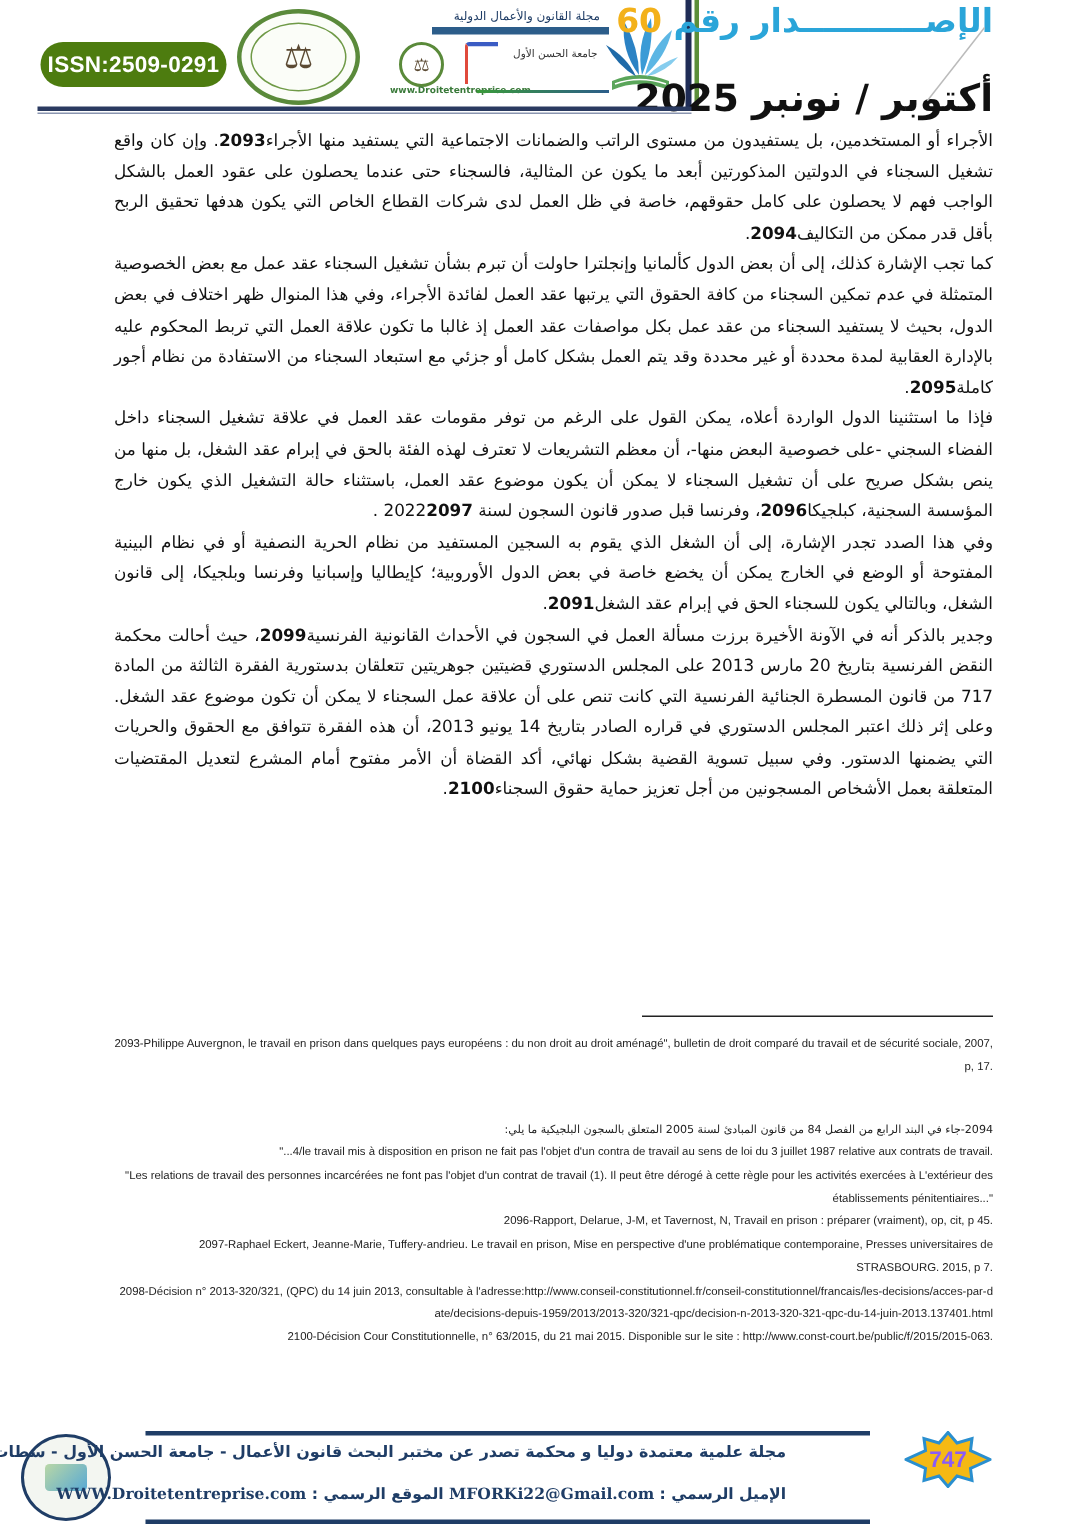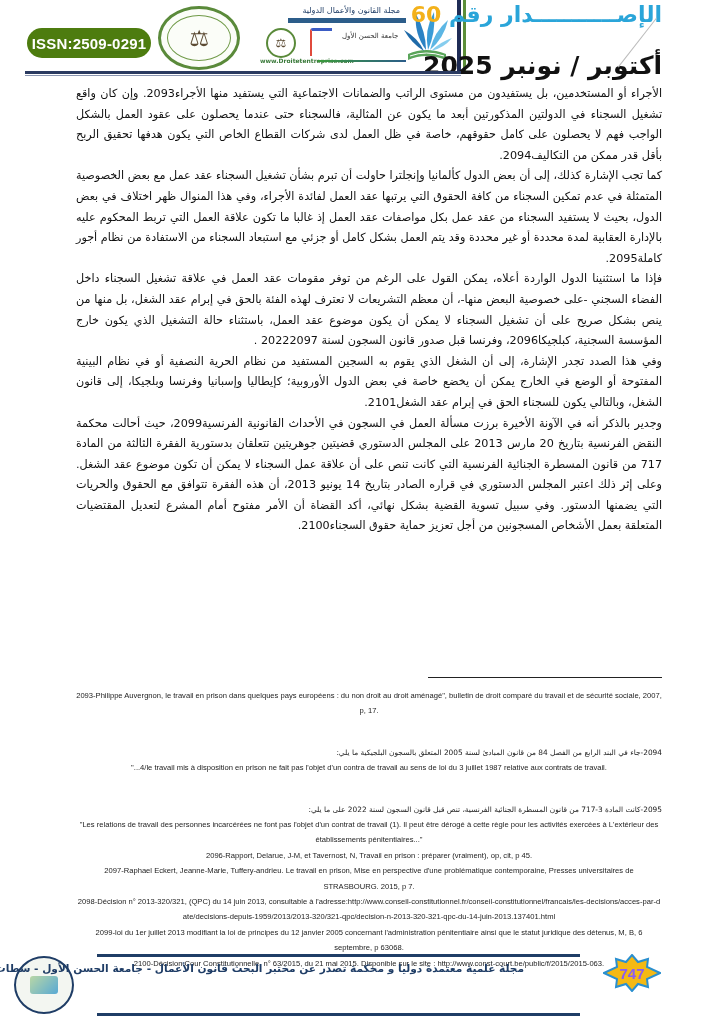--- a/index.html
+++ b/index.html
@@ -79,31 +79,31 @@
     position: absolute; left: 25px; top: 75px; width: 436px; height: 1px; background: #8a95b0;
   }
 
   
   .content {
     position: absolute; left: 76px; top: 84px; width: 586px;
     direction: rtl; text-align: justify;
     font-family: "DejaVu Sans", sans-serif; font-size: 11.2px; line-height: 20.6px; color: #111;
   }
   .content p { margin-bottom: 0; text-align-last: right; }
-  .content .fn { font-weight: normal; }
+  .content .fn { font-weight: bold; }
 
   
   .fn-rule {
     position: absolute; left: 428px; top: 677px; width: 234px; height: 1px; background: #222;
   }
   .footnotes {
     position: absolute; left: 76px; top: 688px; width: 586px;
     font-family: "Liberation Sans", sans-serif; font-size: 7.6px; line-height: 15.4px; color: #222;
   }
-  .footnotes .ltr { direction: ltr; text-align: center; }
+  .footnotes .ltr { direction: ltr; text-align: right; }
   .footnotes .rtl { direction: rtl; text-align: right; font-family: "DejaVu Sans", sans-serif; font-size: 7.4px; margin-top: 26px; }
   .footnotes .url { word-break: break-all; }
 
   
   .footer { position: absolute; left: 0; top: 944px; width: 668px; height: 80px; }
   .foot-logo {
     position: absolute; left: 14px; top: 12px; width: 60px; height: 58px;
     border: 2px solid #1f3d66; border-radius: 50%; background: #f3f6f1;
     display: flex; align-items: center; justify-content: center;
   }
@@ -184,46 +184,50 @@
   <p>
     <span>الأجراء أو المستخدمين، بل يستفيدون من مستوى الراتب والضمانات الاجتماعية التي يستفيد منها الأجراء</span><span class="fn">2093</span><span>. وإن كان واقع تشغيل السجناء في الدولتين المذكورتين أبعد ما يكون عن المثالية، فالسجناء حتى عندما يحصلون على عقود العمل بالشكل الواجب فهم لا يحصلون على كامل حقوقهم، خاصة في ظل العمل لدى شركات القطاع الخاص التي يكون هدفها تحقيق الربح بأقل قدر ممكن من التكاليف</span><span class="fn">2094</span><span>.</span>
   </p>
   <p>
     <span>كما تجب الإشارة كذلك، إلى أن بعض الدول كألمانيا وإنجلترا حاولت أن تبرم بشأن تشغيل السجناء عقد عمل مع بعض الخصوصية المتمثلة في عدم تمكين السجناء من كافة الحقوق التي يرتبها عقد العمل لفائدة الأجراء، وفي هذا المنوال ظهر اختلاف في بعض الدول، بحيث لا يستفيد السجناء من عقد عمل بكل مواصفات عقد العمل إذ غالبا ما تكون علاقة العمل التي تربط المحكوم عليه بالإدارة العقابية لمدة محددة أو غير محددة وقد يتم العمل بشكل كامل أو جزئي مع استبعاد السجناء من الاستفادة من نظام أجور كاملة</span><span class="fn">2095</span><span>.</span>
   </p>
   <p>
     <span>فإذا ما استثنينا الدول الواردة أعلاه، يمكن القول على الرغم من توفر مقومات عقد العمل في علاقة تشغيل السجناء داخل الفضاء السجني -على خصوصية البعض منها-، أن معظم التشريعات لا تعترف لهذه الفئة بالحق في إبرام عقد الشغل، بل منها من ينص بشكل صريح على أن تشغيل السجناء لا يمكن أن يكون موضوع عقد العمل، باستثناء حالة التشغيل الذي يكون خارج المؤسسة السجنية، كبلجيكا</span><span class="fn">2096</span><span>، وفرنسا قبل صدور قانون السجون لسنة 2022</span><span class="fn">2097</span><span> .</span>
   </p>
   <p>
-    <span>وفي هذا الصدد تجدر الإشارة، إلى أن الشغل الذي يقوم به السجين المستفيد من نظام الحرية النصفية أو في نظام البينية المفتوحة أو الوضع في الخارج يمكن أن يخضع خاصة في بعض الدول الأوروبية؛ كإيطاليا وإسبانيا وفرنسا وبلجيكا، إلى قانون الشغل، وبالتالي يكون للسجناء الحق في إبرام عقد الشغل</span><span class="fn">2101</span><span>.</span>
+    <span>وفي هذا الصدد تجدر الإشارة، إلى أن الشغل الذي يقوم به السجين المستفيد من نظام الحرية النصفية أو في نظام البينية المفتوحة أو الوضع في الخارج يمكن أن يخضع خاصة في بعض الدول الأوروبية؛ كإيطاليا وإسبانيا وفرنسا وبلجيكا، إلى قانون الشغل، وبالتالي يكون للسجناء الحق في إبرام عقد الشغل</span><span class="fn">2091</span><span>.</span>
   </p>
   <p>
     <span>وجدير بالذكر أنه في الآونة الأخيرة برزت مسألة العمل في السجون في الأحداث القانونية الفرنسية</span><span class="fn">2099</span><span>، حيث أحالت محكمة النقض الفرنسية بتاريخ 20 مارس 2013 على المجلس الدستوري قضيتين جوهريتين تتعلقان بدستورية الفقرة الثالثة من المادة 717 من قانون المسطرة الجنائية الفرنسية التي كانت تنص على أن علاقة عمل السجناء لا يمكن أن تكون موضوع عقد الشغل. وعلى إثر ذلك اعتبر المجلس الدستوري في قراره الصادر بتاريخ 14 يونيو 2013، أن هذه الفقرة تتوافق مع الحقوق والحريات التي يضمنها الدستور. وفي سبيل تسوية القضية بشكل نهائي، أكد القضاة أن الأمر مفتوح أمام المشرع لتعديل المقتضيات المتعلقة بعمل الأشخاص المسجونين من أجل تعزيز حماية حقوق السجناء</span><span class="fn">2100</span><span>.</span>
   </p>
 </div>
 
 <div class="fn-rule"></div>
 <div class="footnotes">
   <div class="ltr">2093-Philippe Auvergnon, le travail en prison dans quelques pays européens : du non droit au droit aménagé", bulletin de droit comparé du travail et de sécurité sociale, 2007, p, 17.</div>
   <div class="rtl">2094-جاء في البند الرابع من الفصل 84 من قانون المبادئ لسنة 2005 المتعلق بالسجون البلجيكية ما يلي:</div>
   <div class="ltr">"...4/le travail mis à disposition en prison ne fait pas l'objet d'un contra de travail au sens de loi du 3 juillet 1987 relative aux contrats de travail.</div>
-  <div class="rtl">2095-كانت المادة 3-717 من قانون المسطرة الجنائية الفرنسية، تنص قبل قانون السجون لسنة 2022 على ما يلي:</div>
   <div class="ltr">"Les relations de travail des personnes incarcérées ne font pas l'objet d'un contrat de travail (1). Il peut être dérogé à cette règle pour les activités exercées à L'extérieur des établissements pénitentiaires..."</div>
   <div class="ltr">2096-Rapport, Delarue, J-M, et Tavernost, N, Travail en prison : préparer (vraiment), op, cit, p 45.</div>
   <div class="ltr">2097-Raphael Eckert, Jeanne-Marie, Tuffery-andrieu. Le travail en prison, Mise en perspective d'une problématique contemporaine, Presses universitaires de STRASBOURG. 2015, p 7.</div>
   <div class="ltr url">2098-Décision n° 2013-320/321, (QPC) du 14 juin 2013, consultable à l'adresse:http://www.conseil-constitutionnel.fr/conseil-constitutionnel/francais/les-decisions/acces-par-date/decisions-depuis-1959/2013/2013-320/321-qpc/decision-n-2013-320-321-qpc-du-14-juin-2013.137401.html</div>
-  <div class="ltr">2099-loi du 1er juillet 2013 modifiant la loi de principes du 12 janvier 2005 concernant l'administration pénitentiaire ainsi que le statut juridique des détenus, M, B, 6 septembre, p 63068.</div>
   <div class="ltr">2100-Décision Cour Constitutionnelle, n° 63/2015, du 21 mai 2015. Disponible sur le site : http://www.const-court.be/public/f/2015/2015-063.</div>
 </div>
 
 <div class="footer">
   <div class="foot-logo">
     <div class="inner"></div>
   </div>
   <div class="foot-rule-top"></div>
   <div class="foot-line1">مجلة علمية معتمدة  دوليا و محكمة تصدر عن مختبر البحث قانون الأعمال - جامعة الحسن الأول - سطات - المغرب</div>
+  <div class="foot-line2">
+    <span>الإميل الرسمي :</span>
+    <span class="en">MFORKi22@Gmail.com</span>
+    <span>الموقع الرسمي :</span>
+    <span class="en">WWW.Droitetentreprise.com</span>
+  </div>
   <div class="foot-rule-bot"></div>
 
   <svg class="page-star" viewBox="0 0 58 38">
     <polygon points="29,1 35,8 45,5 44,13 57,19 44,25 45,33 35,30 29,37 23,30 13,33 14,25 1,19 14,13 13,5 23,8" fill="#f5b914" stroke="#2a8fcf" stroke-width="2"></polygon>
   </svg>
   <div class="page-num">747</div>
 </div>
 
 </body></html>

